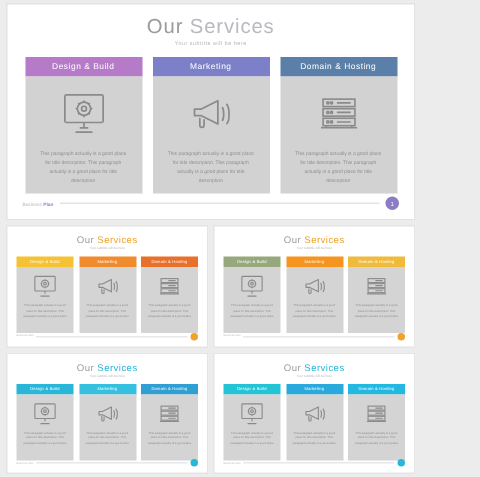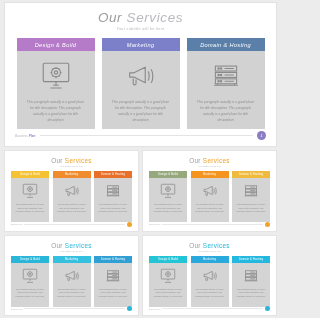--- a/index.html
+++ b/index.html
@@ -11,21 +11,20 @@
   }
   .page { position: relative; width: 281px; height: 318px; background: #ececec; }
 
   
   .main-slide {
     position: absolute; left: 4px; top: 2px;
     width: 273px; height: 145px;
     background: #ffffff;
     border: 1px solid #e2e2e2;
     box-sizing: border-box;
-    font-style: italic;
   }
   .slide-title-wrap { text-align: center; padding-top: 7px; }
   .slide-title {
     font-size: 13.5px; letter-spacing: .6px;
     color: #9a9a9f; font-weight: 400;
   }
   .slide-title .accent { color: #b9b9bf; }
   .slide-sub {
     font-size: 3.6px; letter-spacing: .35px;
     color: #b4b4ba; margin-top: 2px;

